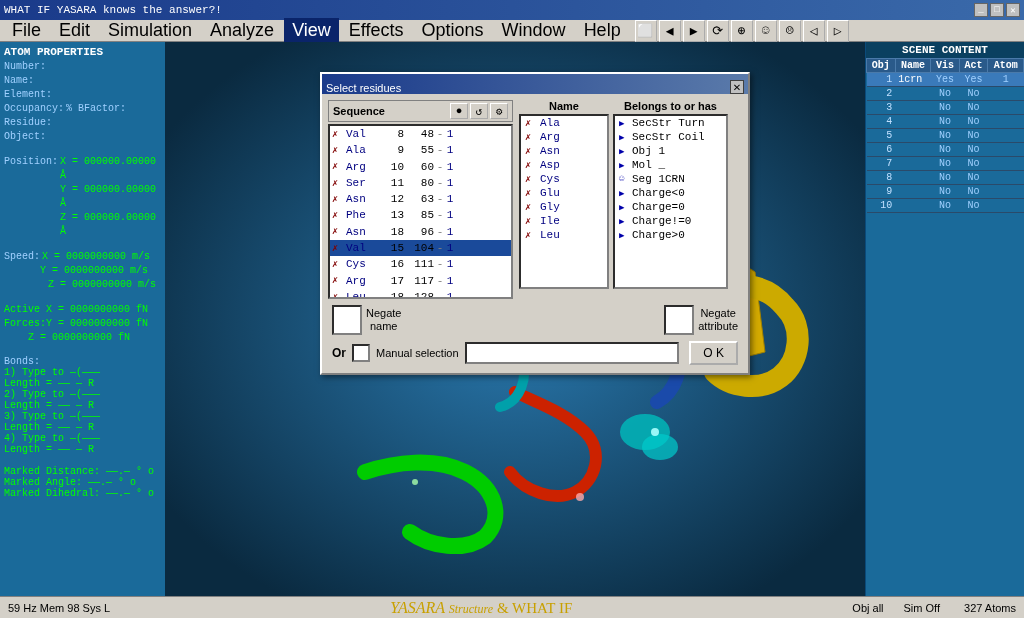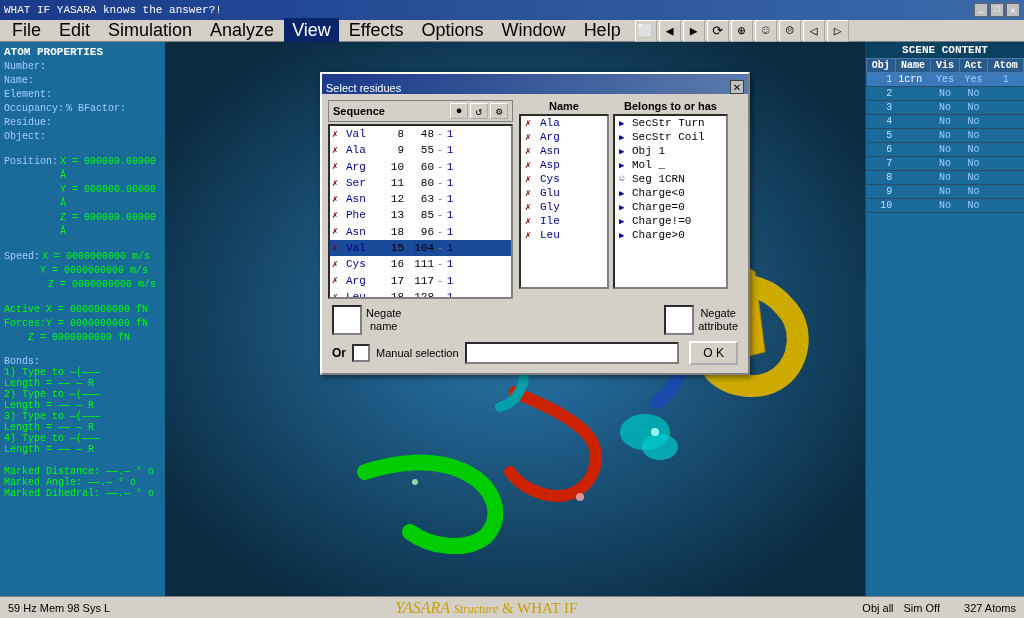--- a/index.html
+++ b/index.html
@@ -905,16 +905,16 @@
 
 </div>
 
 <div id="status-bar">
   <span>59  Hz  Mem 98  Sys L</span>
   <div id="yasara-logo">
     <span>YASARA</span>
     <span class="structure">Structure</span>
     <span class="whatif">&amp; WHAT IF</span>
   </div>
-  <span style="margin-right:10px">Obj all</span>
+  <span style="margin-right:20px">Obj all</span>
   <span style="margin-right:24px">Sim Off</span>
   <span>327 Atoms</span>
 </div>
 
 </body></html>

